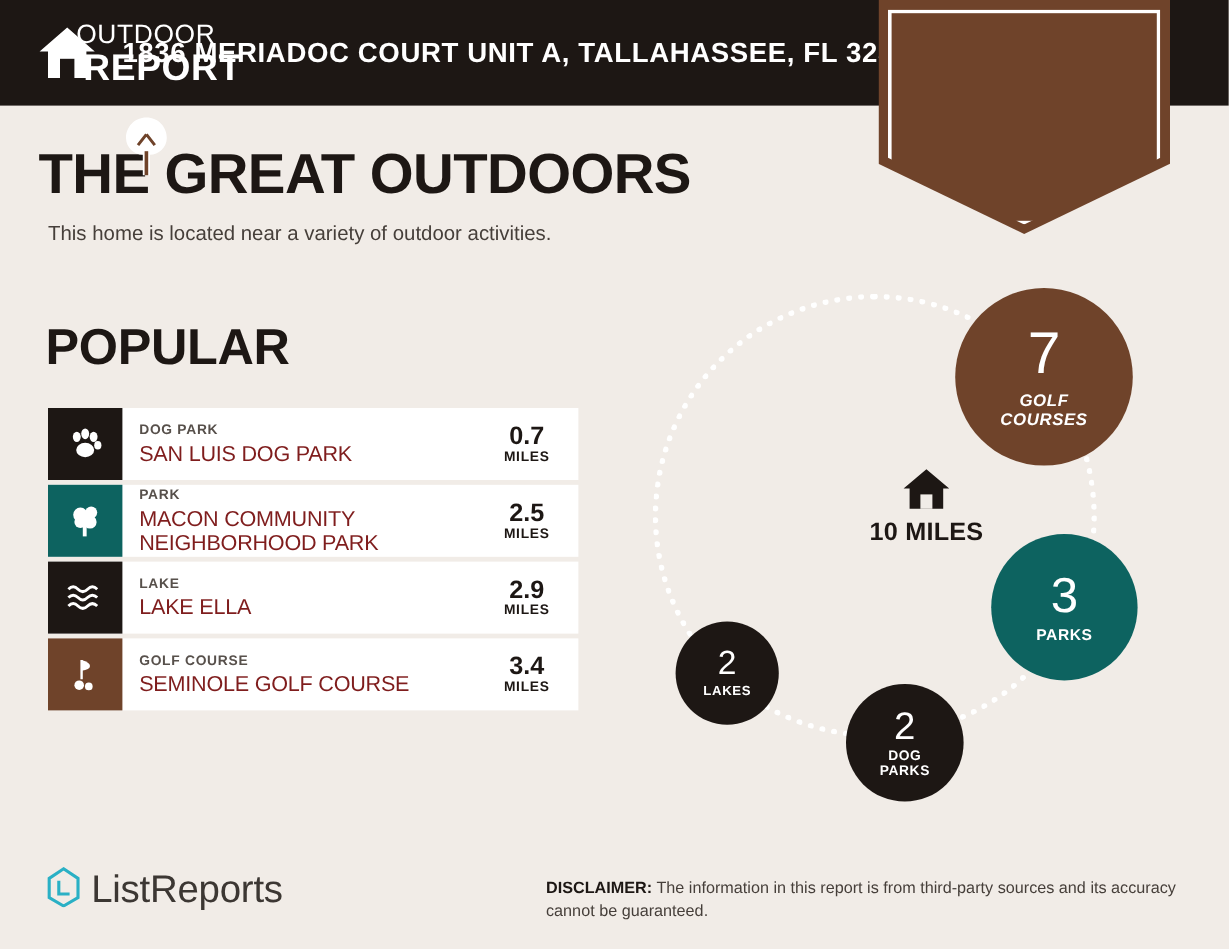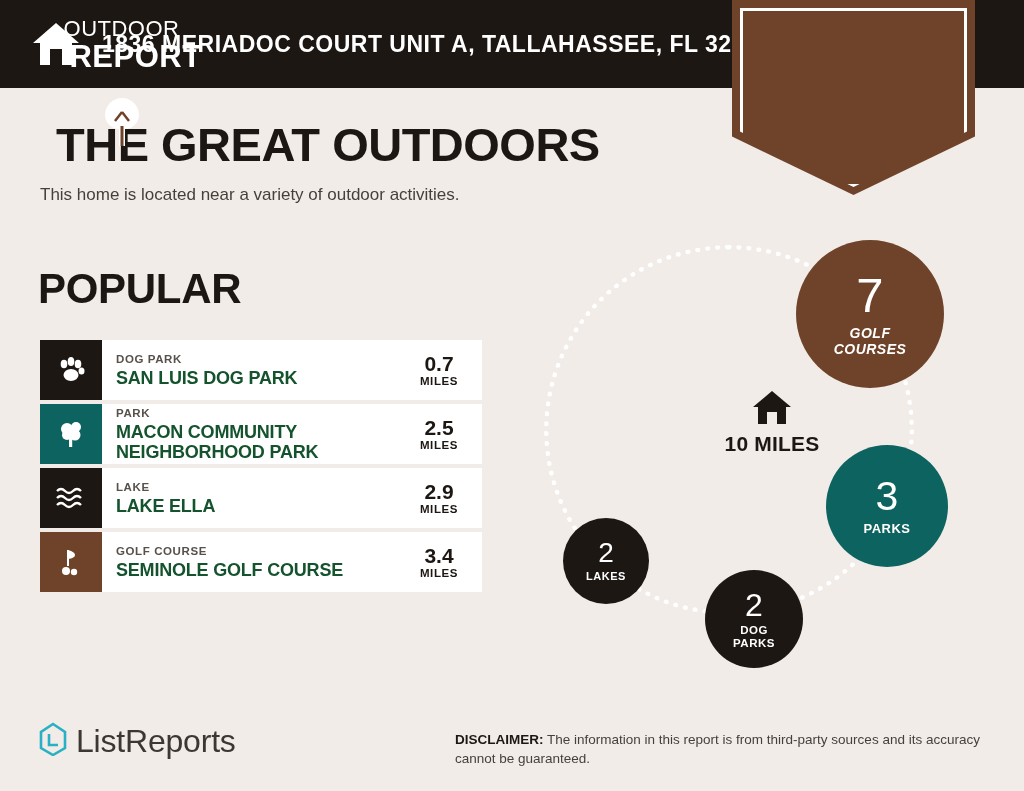--- a/index.html
+++ b/index.html
@@ -92,21 +92,21 @@
     left: 0;
     width: 243px;
     display: flex;
     justify-content: center;
   }
 
   
   .title-great {
     position: absolute;
     top: 117px;
-    left: 56px;
+    left: 32px;
     font-size: 47px;
     font-weight: bold;
     color: #1d1714;
     letter-spacing: -0.5px;
     text-transform: uppercase;
   }
   .subtitle {
     position: absolute;
     top: 185px;
     left: 40px;
@@ -159,22 +159,22 @@
   .item-cat {
     font-size: 11.5px;
     font-weight: bold;
     color: #57504b;
     letter-spacing: 0.6px;
     text-transform: uppercase;
     line-height: 1.35;
   }
   .item-name {
     font-size: 18px;
-    font-weight: bold;
-    color: #14532d;
+    font-weight: normal;
+    color: #7f1d1d;
     text-transform: uppercase;
     line-height: 1.12;
     letter-spacing: -0.2px;
   }
   .item-dist {
     width: 78px;
     min-width: 78px;
     display: flex;
     flex-direction: column;
     justify-content: center;

